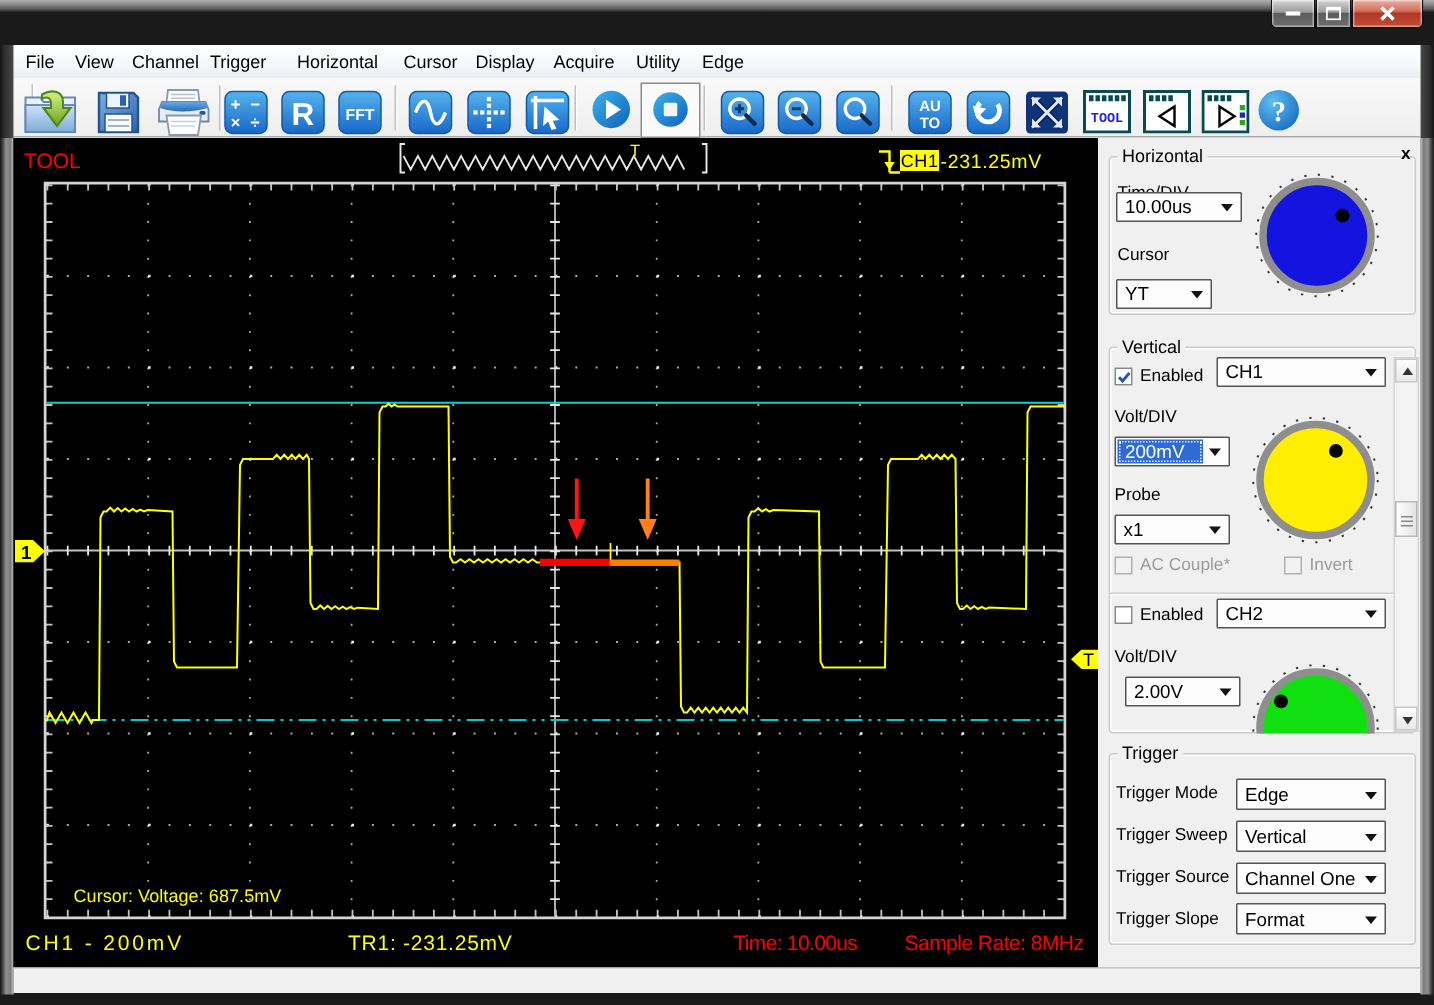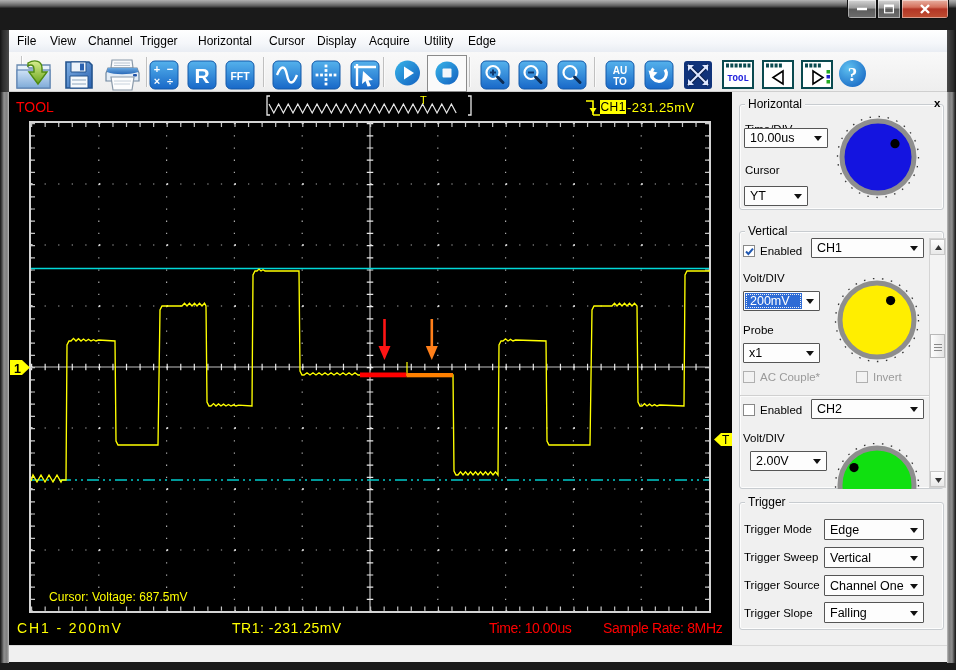--- a/index.html
+++ b/index.html
@@ -546,18 +546,18 @@
         <span class="cbt">Vertical</span>
         <span class="arr"></span>
       </div>
   <span class="lbl" style="left:12px;top:487px">Trigger Source</span>
   <div class="combo" style="left:92px;top:483px;width:100px;height:21px">
         <span class="cbt">Channel One</span>
         <span class="arr"></span>
       </div>
   <span class="lbl" style="left:12px;top:515px">Trigger Slope</span>
   <div class="combo" style="left:92px;top:510px;width:100px;height:21px">
-        <span class="cbt">Falling</span>
+        <span class="cbt">Format</span>
         <span class="arr"></span>
       </div>
  </div>
  <div id="sbstrip"></div>
 </div>
 
 </body></html>

